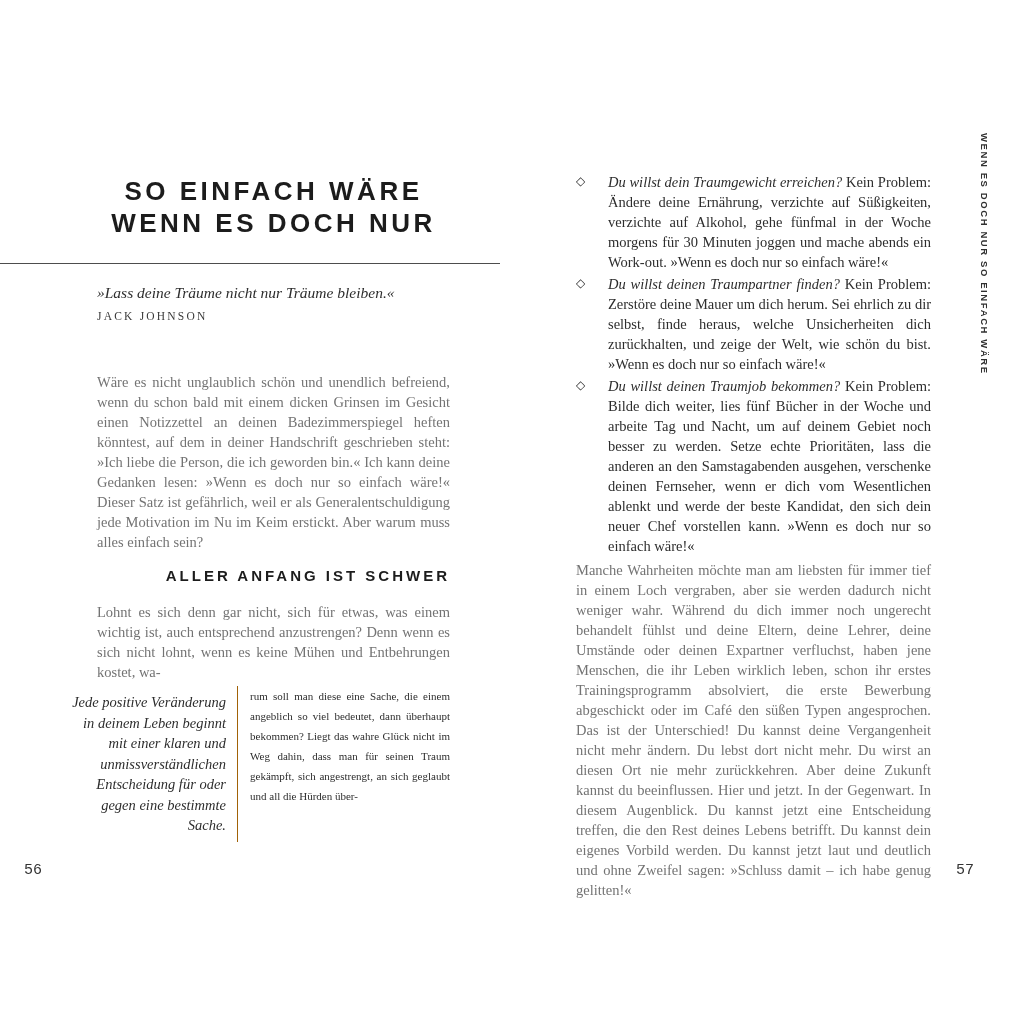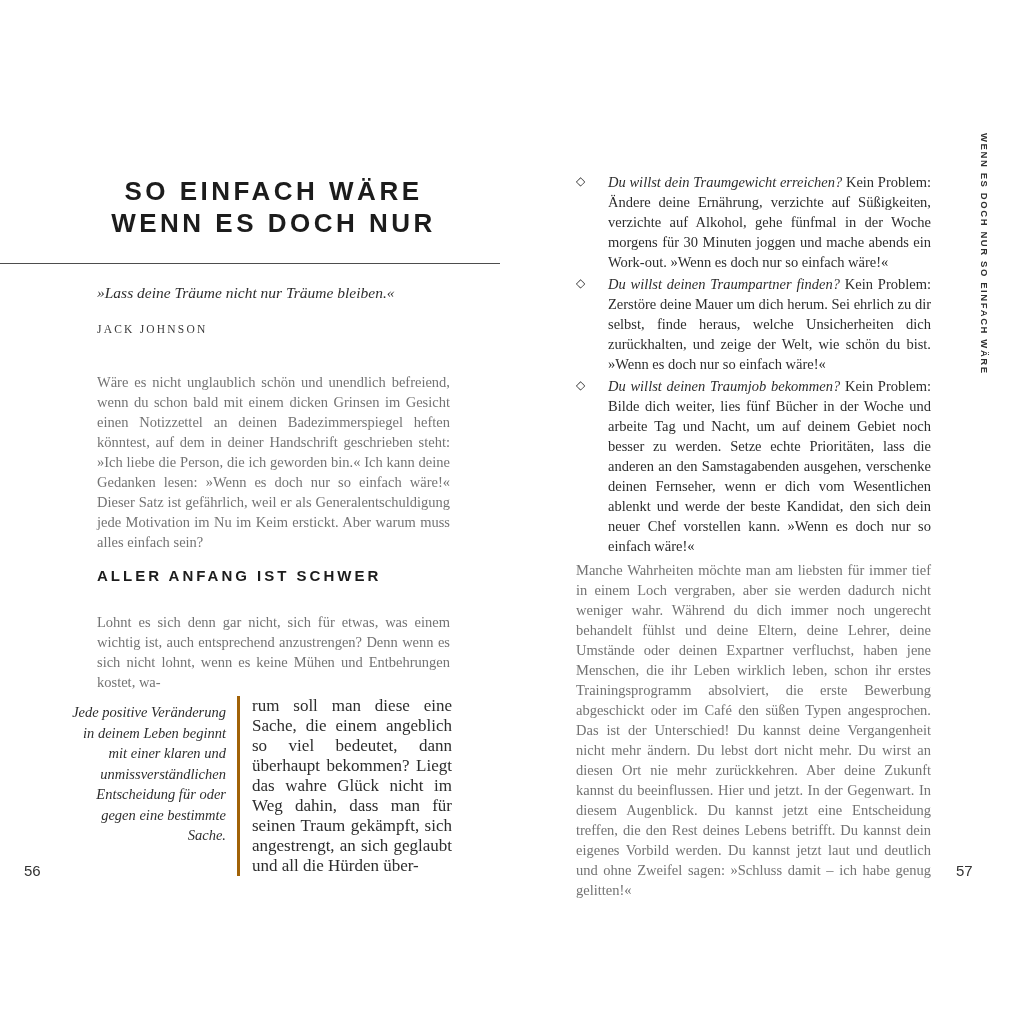--- a/index.html
+++ b/index.html
@@ -21,48 +21,48 @@
   }
   .title-rule{
     position:absolute;left:0;top:263px;width:500px;height:0;
     border-top:1px solid #4d4d4d;
   }
   .epigraph{position:absolute;left:0;top:112px;width:353px;text-align:left;}
   .epigraph-quote{
     font-style:italic;font-size:15.5px;line-height:21px;color:#2d2d2d;
   }
   .epigraph-author{
-    margin-top:20px;font-size:11.5px;letter-spacing:2.2px;color:#3a3a3a;
+    margin-top:7px;font-size:11.5px;letter-spacing:2.2px;color:#3a3a3a;
   }
   .body-text{
     font-size:14.5px;line-height:20px;text-align:justify;color:#737373;
   }
   .para1{position:absolute;left:0;top:202px;width:353px;}
   .section-heading{
-    position:absolute;left:0;top:397px;width:353px;text-align:left;
+    position:absolute;left:0;top:397px;width:353px;text-align:right;
     font-family:"Liberation Sans", sans-serif;
     font-weight:700;font-size:15px;letter-spacing:3px;color:#1c1c1c;
   }
-  .lower-flow{position:absolute;left:0;top:432px;width:353px;margin-top:10px;}
+  .lower-flow{position:absolute;left:0;top:432px;width:353px;}
   .pullquote-row{
     display:flex;margin:4px 0 2px 0;
     position:relative;left:-34px;width:387px;
   }
   .pull-quote{
     width:163px;padding:6px 11px 6px 0;
-    border-right:3px solid #a16207;
+    border-right:1px solid #a16207;
     font-style:italic;font-size:14.5px;line-height:20.5px;
     text-align:right;color:#2d2d2d;flex:none;
   }
   .wrap-col{
     width:200px;padding-left:12px;flex:none;
-    font-size:17px;line-height:20px;text-align:justify;
+    font-size:11px;line-height:20px;text-align:justify;
   }
   .page-number{
-    position:absolute;font-family:Liberation Sans, sans-serif;
+    position:absolute;font-family:Liberation Mono, monospace;
     font-size:15px;color:#333;
   }
   .page-number-left{left:24px;top:862px;}
   .page-number-right{left:956px;top:862px;}
 
   
   .right-col{position:absolute;left:576px;top:172px;width:355px;}
   .bullet-list{margin:0;padding:0;list-style:none;}
   .bullet-item{display:flex;margin:0 0 2px 0;}
   .bullet-marker{

